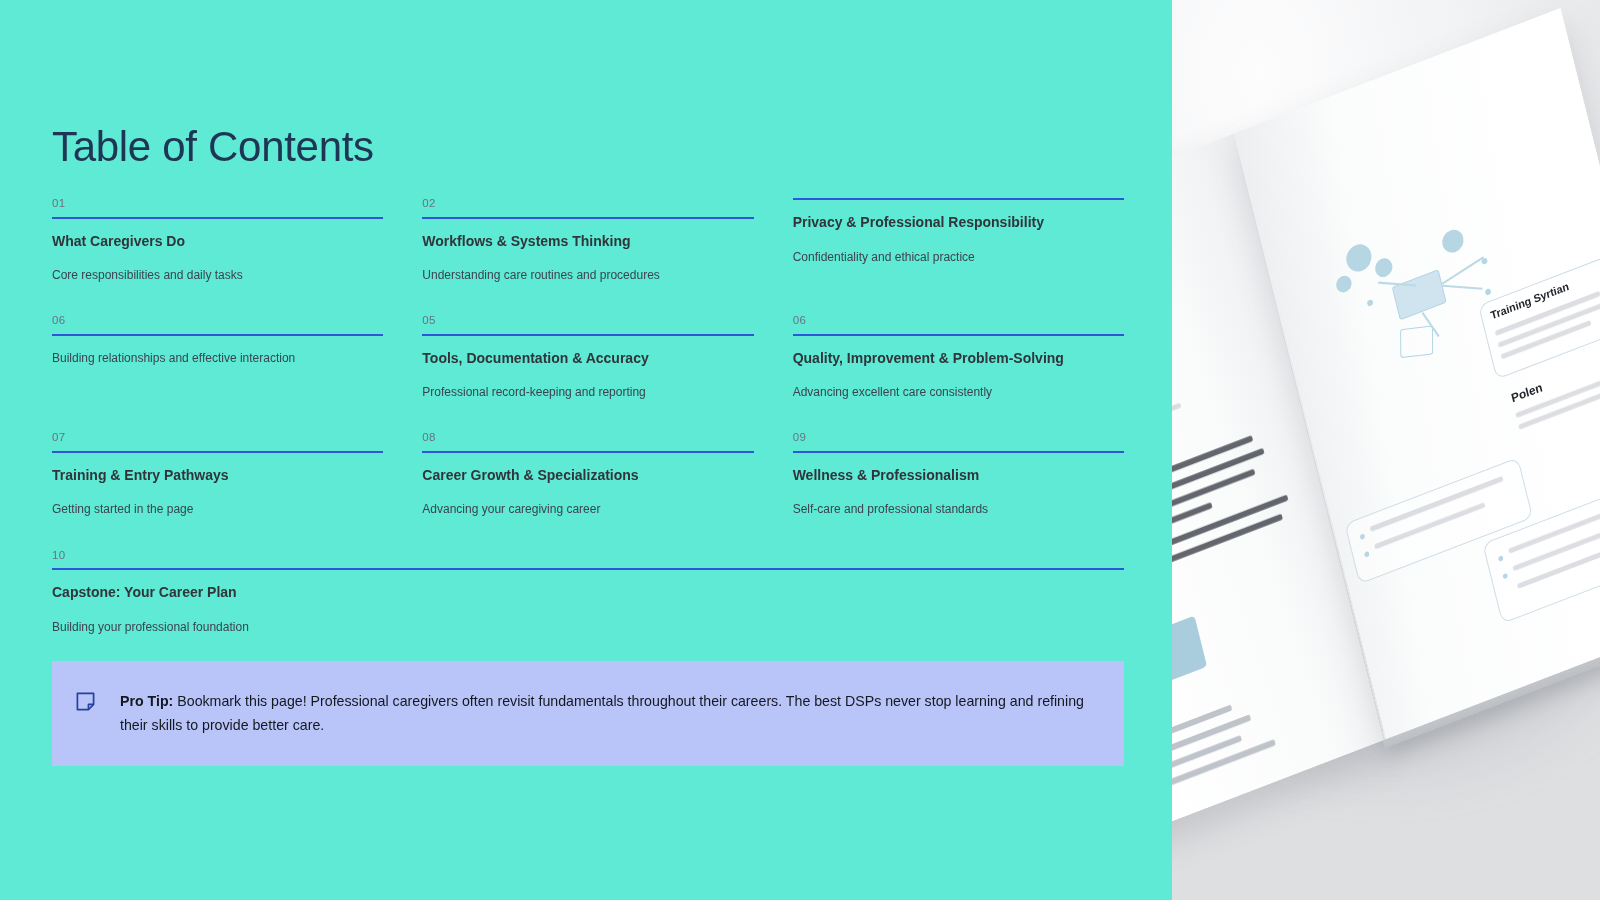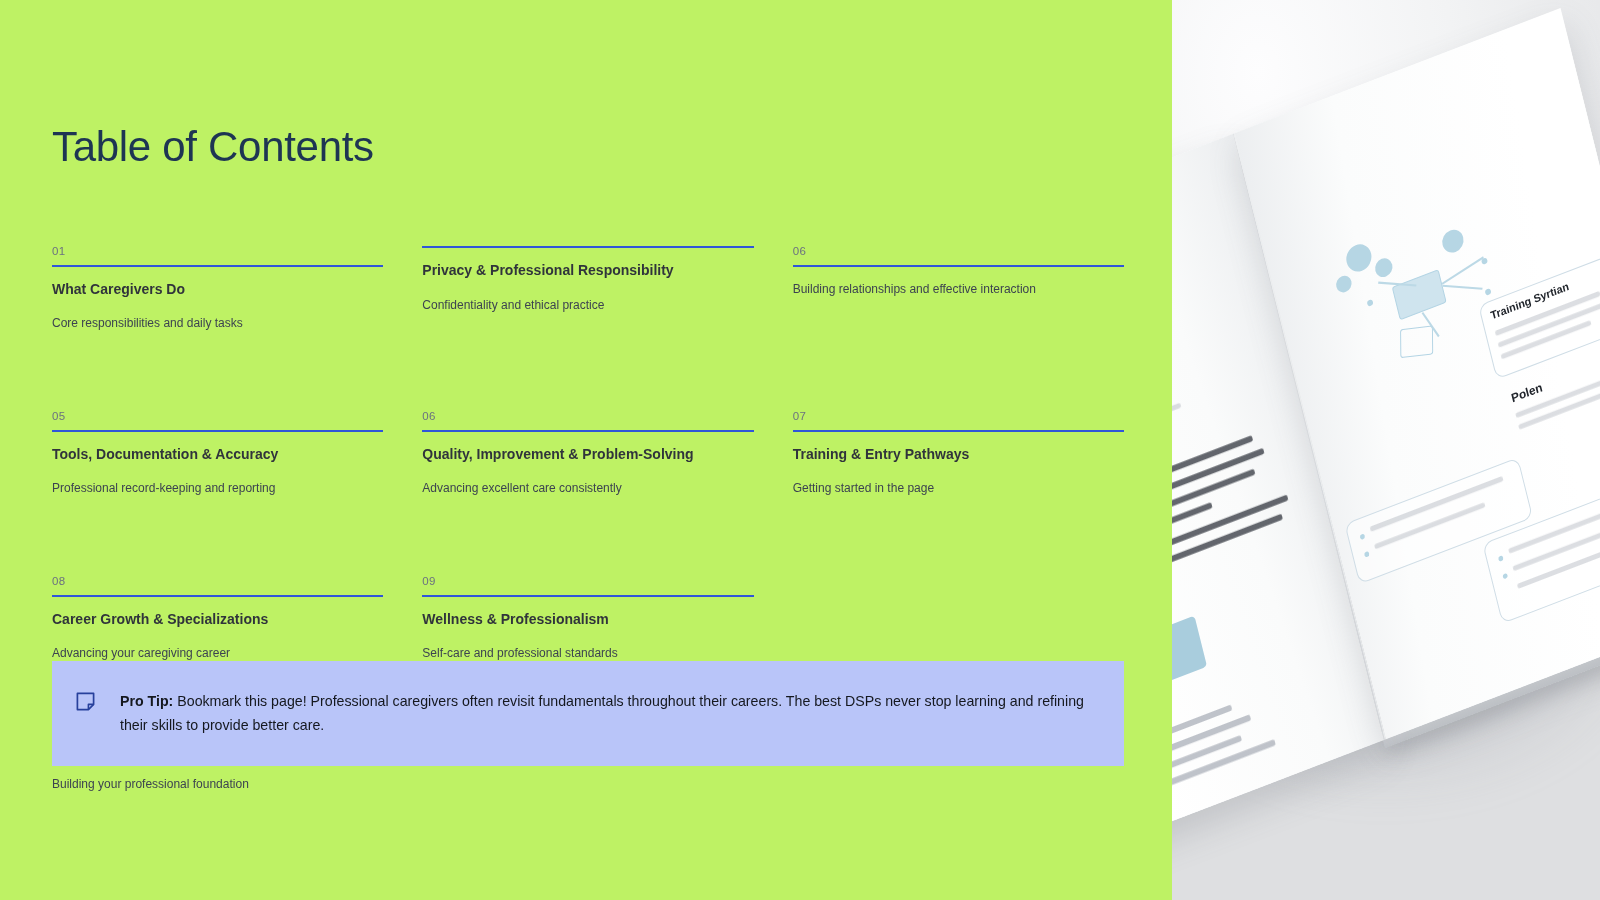--- a/index.html
+++ b/index.html
@@ -2,21 +2,21 @@
 <html><head>
 <meta charset="utf-8">
 <style>
   * { margin:0; padding:0; box-sizing:border-box; }
   html, body {
     width:1600px; height:900px;
     background:#ffffff;
     font-family:"Liberation Sans", sans-serif;
     overflow:hidden;
   }
-  .slide { position:relative; width:1600px; height:900px; background:#bef264; }
+  .slide { position:relative; width:1600px; height:900px; background:#5eead4; }
 
   
   .content {
     position:absolute;
     left:52px; top:0; width:1072px; height:900px;
   }
 
   .page-title {
     position:absolute;
     left:0; top:124px;
@@ -30,21 +30,21 @@
   
   .toc-grid {
     position:absolute;
     left:0; top:198px;
     width:1072px;
     display:grid;
     grid-template-columns:repeat(3, 1fr);
     column-gap:39px;
     row-gap:0;
   }
-  .toc-item { padding-bottom:32px;margin-top:48px; }
+  .toc-item { padding-bottom:32px; }
   .toc-item.wide { grid-column:1 / span 3; }
 
   .toc-num {
     font-size:11.5px;
     color:#6b7280;
     letter-spacing:0.4px;
     line-height:1;
     padding-bottom:7px;
     display:block;
   }
@@ -177,20 +177,26 @@
 
     <div class="toc-grid">
 
       <div class="toc-item">
         <span class="toc-num">01</span>
         <div class="toc-rule"></div>
         <div class="toc-head">What Caregivers Do</div>
         <div class="toc-desc">Core responsibilities and daily tasks</div>
       </div>
 
+      <div class="toc-item">
+        <span class="toc-num">02</span>
+        <div class="toc-rule"></div>
+        <div class="toc-head">Workflows &amp; Systems Thinking</div>
+        <div class="toc-desc">Understanding care routines and procedures</div>
+      </div>
 
       <div class="toc-item">
         <div class="toc-rule"></div>
         <div class="toc-head">Privacy &amp; Professional Responsibility</div>
         <div class="toc-desc">Confidentiality and ethical practice</div>
       </div>
 
       <div class="toc-item">
         <span class="toc-num">06</span>
         <div class="toc-rule"></div>
@@ -228,20 +234,21 @@
       <div class="toc-item">
         <span class="toc-num">09</span>
         <div class="toc-rule"></div>
         <div class="toc-head">Wellness &amp; Professionalism</div>
         <div class="toc-desc">Self-care and professional standards</div>
       </div>
 
       <div class="toc-item wide">
         <span class="toc-num">10</span>
         <div class="toc-rule"></div>
+        <div class="toc-head">Capstone: Your Career Plan</div>
         <div class="toc-desc">Building your professional foundation</div>
       </div>
 
     </div>
 
     <div class="protip">
       <span class="protip-icon">
         <svg width="19" height="19" viewBox="0 0 19 19" fill="none">
           <path d="M1.4 1.4 H17.6 V12.4 L12.4 17.6 H1.4 Z" stroke="#27409c" stroke-width="1.7" fill="none" stroke-linejoin="round"></path>
           <path d="M17.6 12.4 H12.4 V17.6" stroke="#27409c" stroke-width="1.6" fill="none" stroke-linejoin="round"></path>

